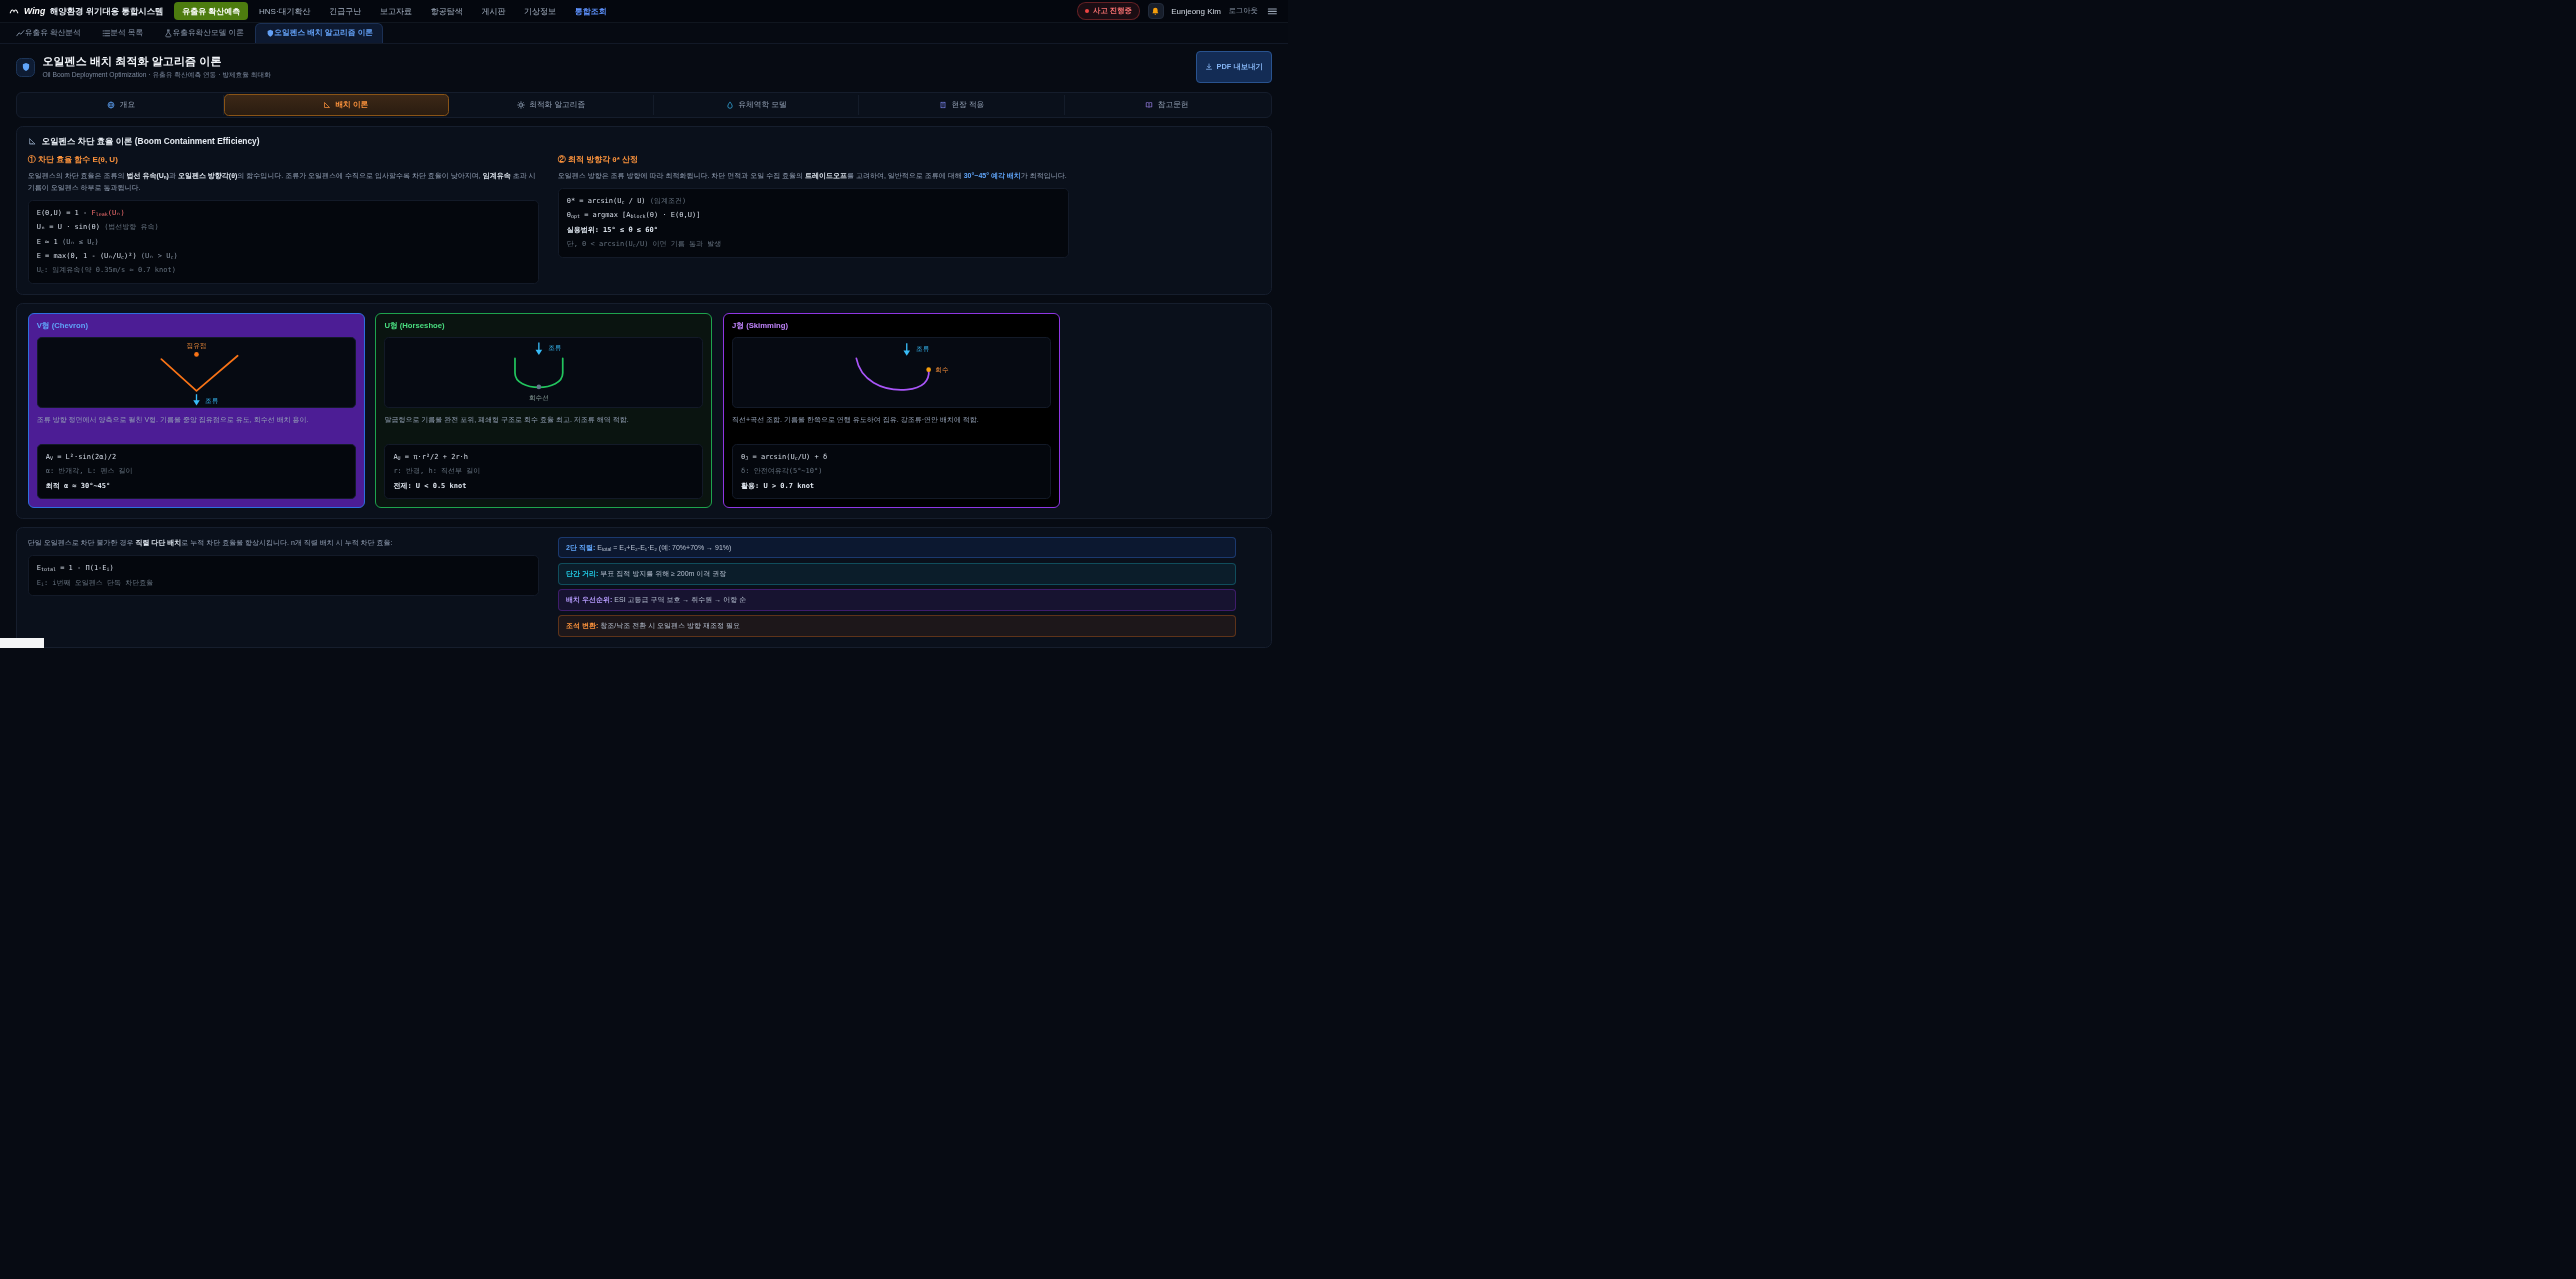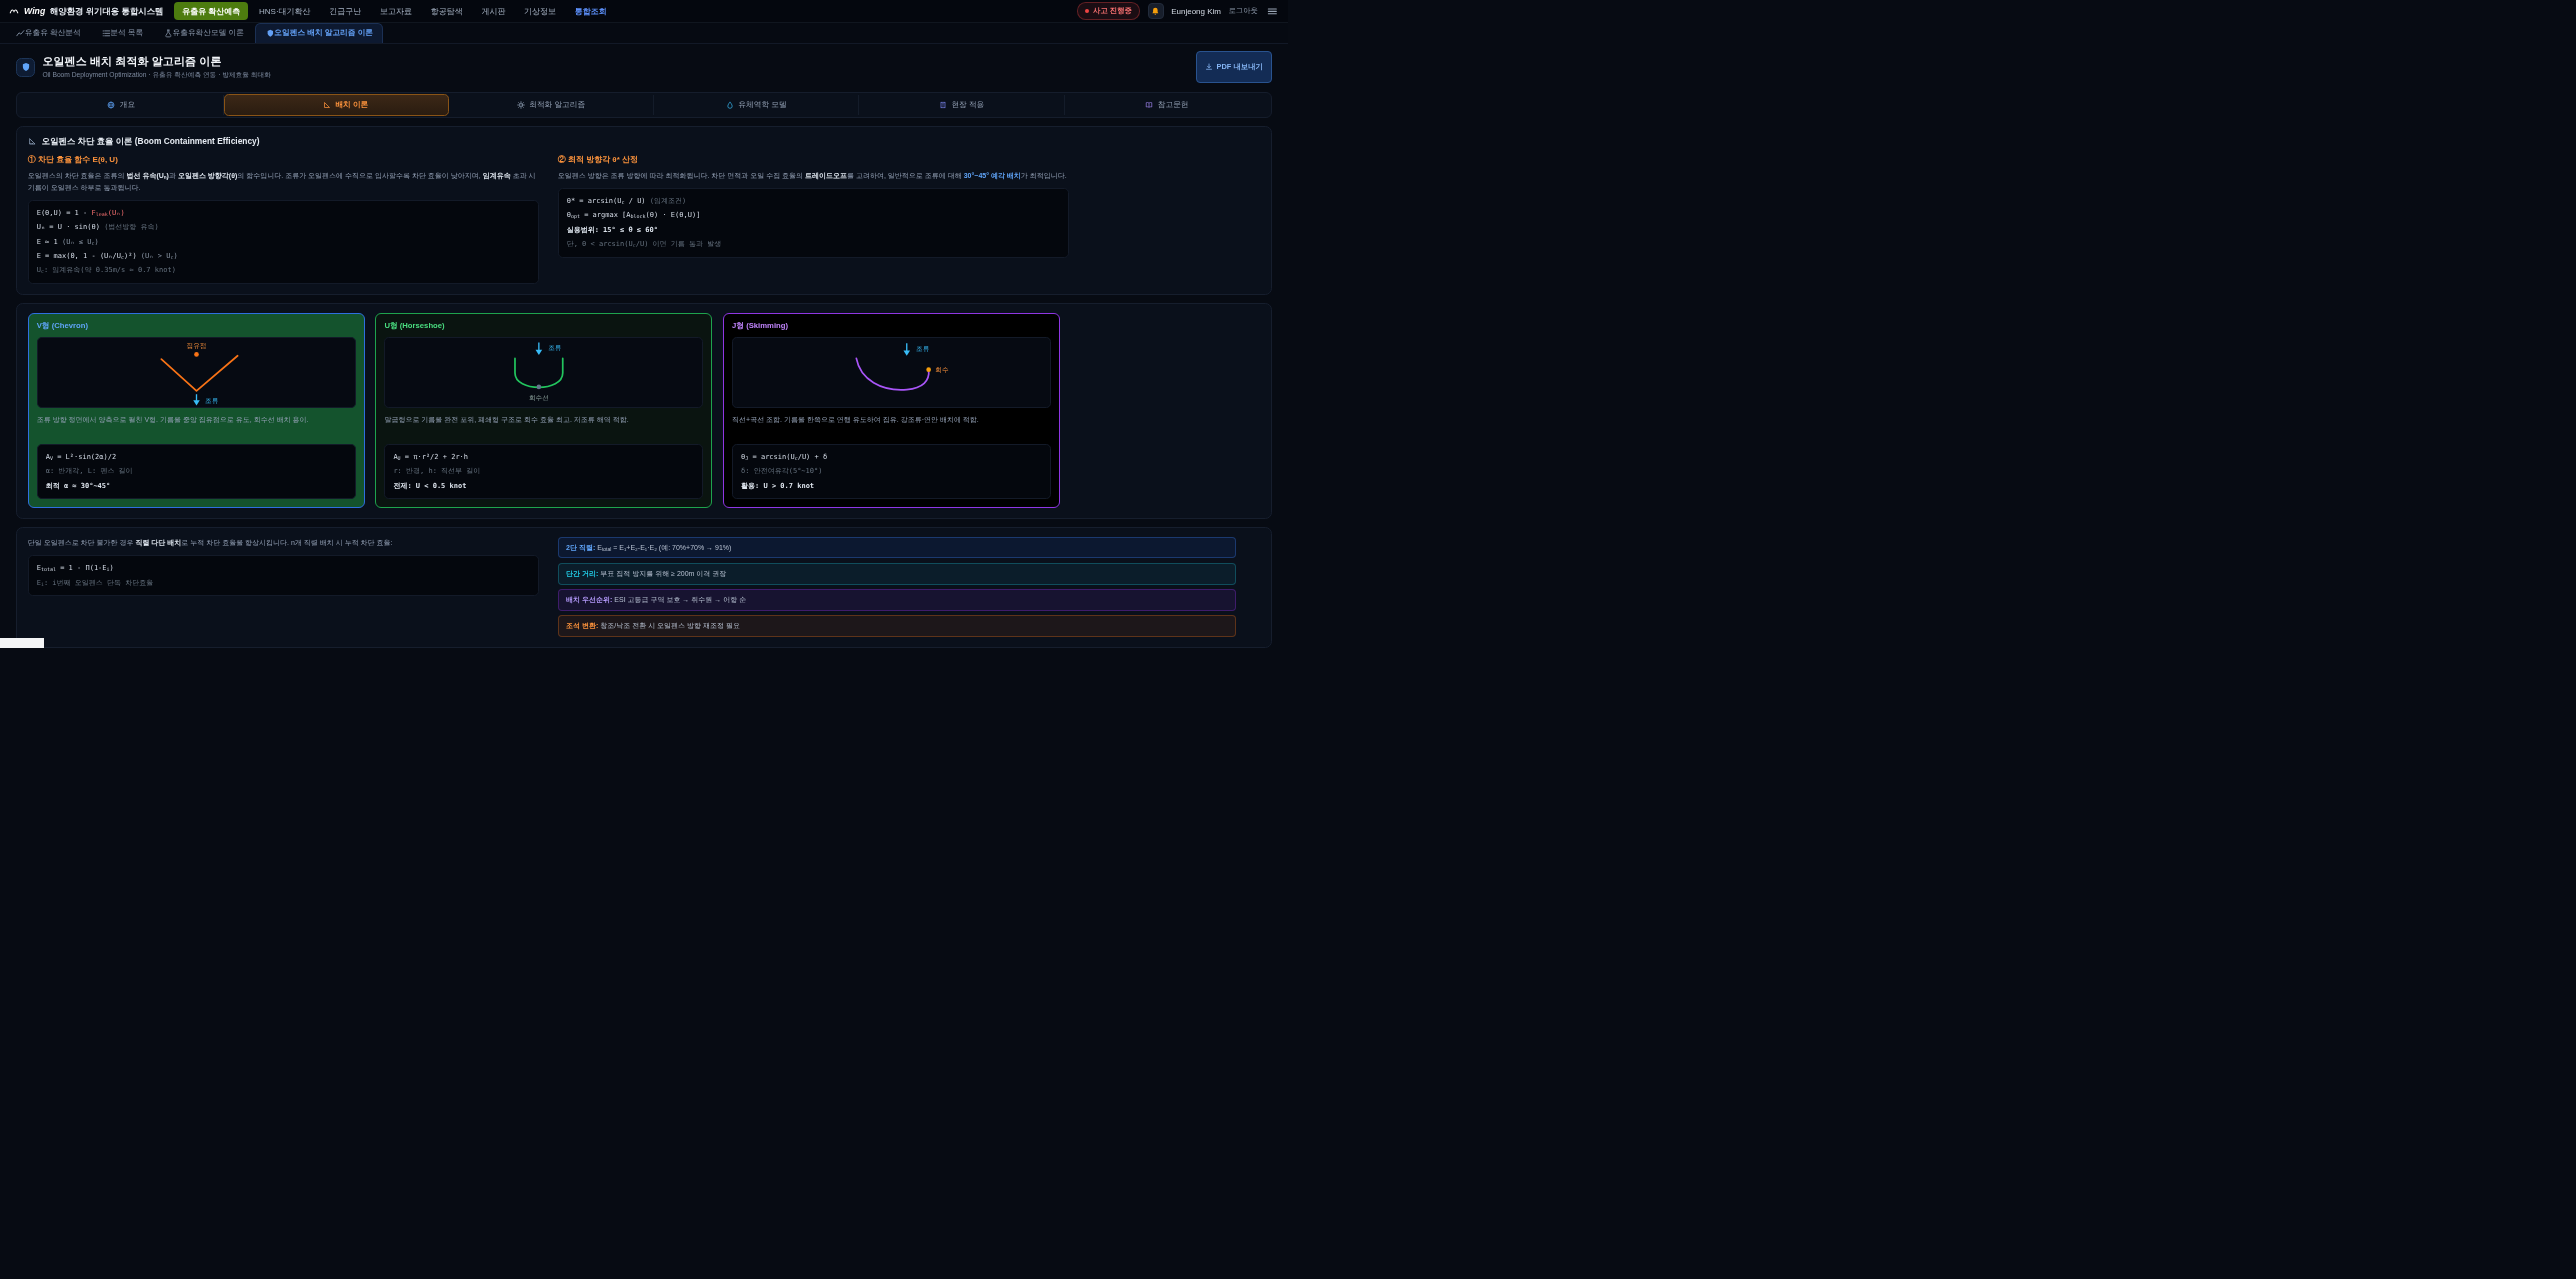--- a/index.html
+++ b/index.html
@@ -71,21 +71,21 @@
   .formula { background:#04070d; border:0.7px solid #131a28; border-radius:4.7px; padding:5.4px 8px;
     font-family:"DejaVu Sans Mono", monospace; font-size:7px; line-height:2.05; color:#d6dde8; }
   .sub { font-size:5px; vertical-align:-1.3px; }
   .c-red { color:#f87171; }
   .c-gray { color:#66727f; }
   .c-dim { color:#8b97a6; }
 
   
   .shape-grid { display:grid; grid-template-columns:repeat(3, 337px); gap:10.7px; }
   .shape-card { border-radius:6px; padding:7.4px 8px 8px; border:0.7px solid; }
-  .shape-card.v { border-color:#2e6fe0; background:#14532d; }
+  .shape-card.v { border-color:#2e6fe0; background:#4c1d95; }
   .shape-card.u { border-color:#1ea34d; background:#0a1410; }
   .shape-card.j { border-color:#8f36e3; background:#000000; }
   .shape-title { font-size:7.7px; font-weight:bold; margin-bottom:5.4px; }
   .shape-card.v .shape-title { color:#60a5fa; }
   .shape-card.u .shape-title { color:#4ade80; }
   .shape-card.j .shape-title { color:#c084fc; }
   .shape-diagram { background:#060a12; border:0.7px solid #131a28; border-radius:4.7px; height:71px; margin-bottom:6px; }
   .shape-desc { font-size:7px; color:#95a2b7; line-height:1.6; min-height:24px; margin-bottom:6px; }
   .lab-cyan { fill:#38bdf8; font-size:10px; }
   .lab-orange { fill:#fb923c; font-size:10px; }

